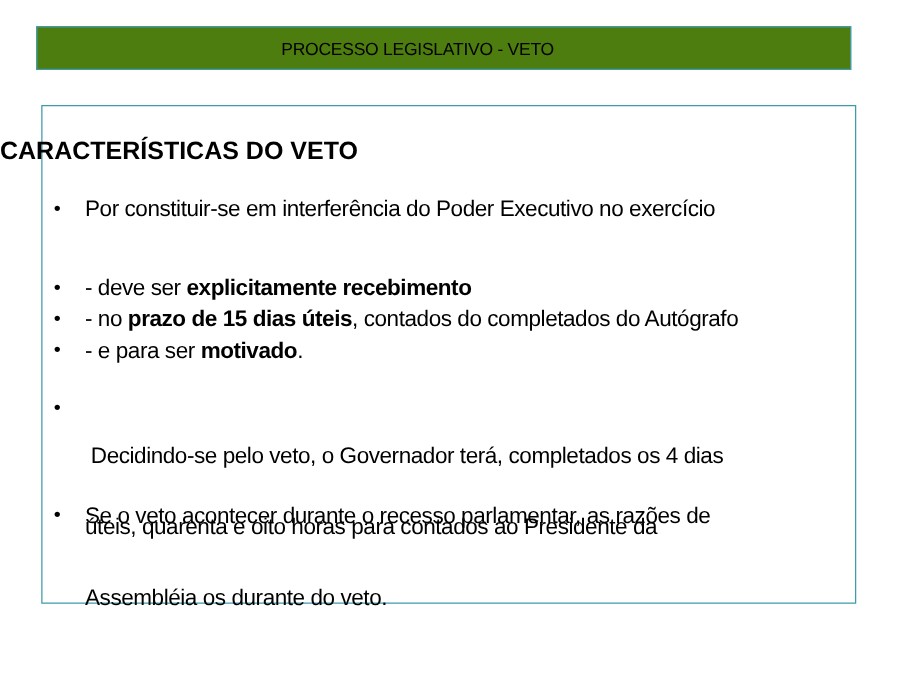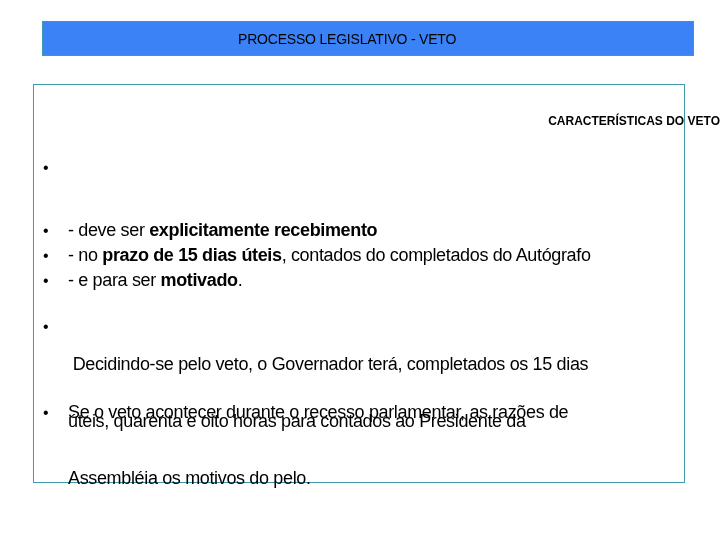--- a/index.html
+++ b/index.html
@@ -10,25 +10,25 @@
     body {
       width: 720px;
       height: 540px;
       position: relative;
       overflow: hidden;
       font-family: "Liberation Sans", sans-serif;
       color: #000000;
     }
     .title-bar {
       position: absolute;
-      left: 42px;
+      left: 29px;
       top: 21px;
       width: 650px;
       height: 33px;
-      background: #3b82f6;
+      background: #4d7c0f;
       border: 1px solid #3d9bab;
       box-sizing: content-box;
     }
     .title-bar .title-text {
       position: absolute;
       left: 195px;
       top: 9px;
       font-size: 14px;
       line-height: 16px;
       letter-spacing: -0.2px;
@@ -42,22 +42,22 @@
       height: 397px;
       background: #ffffff;
       border: 1px solid #3d9bab;
       box-sizing: content-box;
     }
     .heading {
       position: absolute;
       left: 0;
       top: 111px;
       width: 720px;
-      text-align: right;
-      font-size: 12px;
+      text-align: left;
+      font-size: 20px;
       font-weight: bold;
       line-height: 20px;
       white-space: nowrap;
     }
     .bullet-list {
       position: absolute;
       left: 0;
       top: 0;
       width: 720px;
       margin: 0;
@@ -101,20 +101,21 @@
 
 <div class="content-box"></div>
 
 <div class="heading">CARACTERÍSTICAS DO VETO</div>
 
 <div class="bullet-list">
 
   <div class="item" style="top:158px;">
     <span class="dot">•</span>
     <div class="text">
+      <div>Por constituir-se em interferência do Poder Executivo no exercício</div>
     </div>
   </div>
 
   <div class="item" style="top:221px;">
     <span class="dot">•</span>
     <div class="text">
       <span>- deve ser </span><b>explicitamente recebimento</b><span></span>
     </div>
   </div>
 
@@ -128,23 +129,23 @@
   <div class="item" style="top:271px;">
     <span class="dot">•</span>
     <div class="text">
       <span>-  e para ser </span><b>motivado</b><span>.</span>
     </div>
   </div>
 
   <div class="item" style="top:317px;">
     <span class="dot">•</span>
     <div class="text" style="white-space:pre;">
-      <div> Decidindo-se pelo veto, o Governador terá, completados os 15 dias</div>
+      <div> Decidindo-se pelo veto, o Governador terá, completados os 4 dias</div>
       <div>úteis, quarenta e oito horas para contados ao Presidente da</div>
-      <div>Assembléia os motivos do pelo.</div>
+      <div>Assembléia os durante do veto.</div>
     </div>
   </div>
 
   <div class="item" style="top:403px;">
     <span class="dot">•</span>
     <div class="text">
       <div>Se o veto acontecer durante o recesso parlamentar, as razões de</div>
     </div>
   </div>
 

